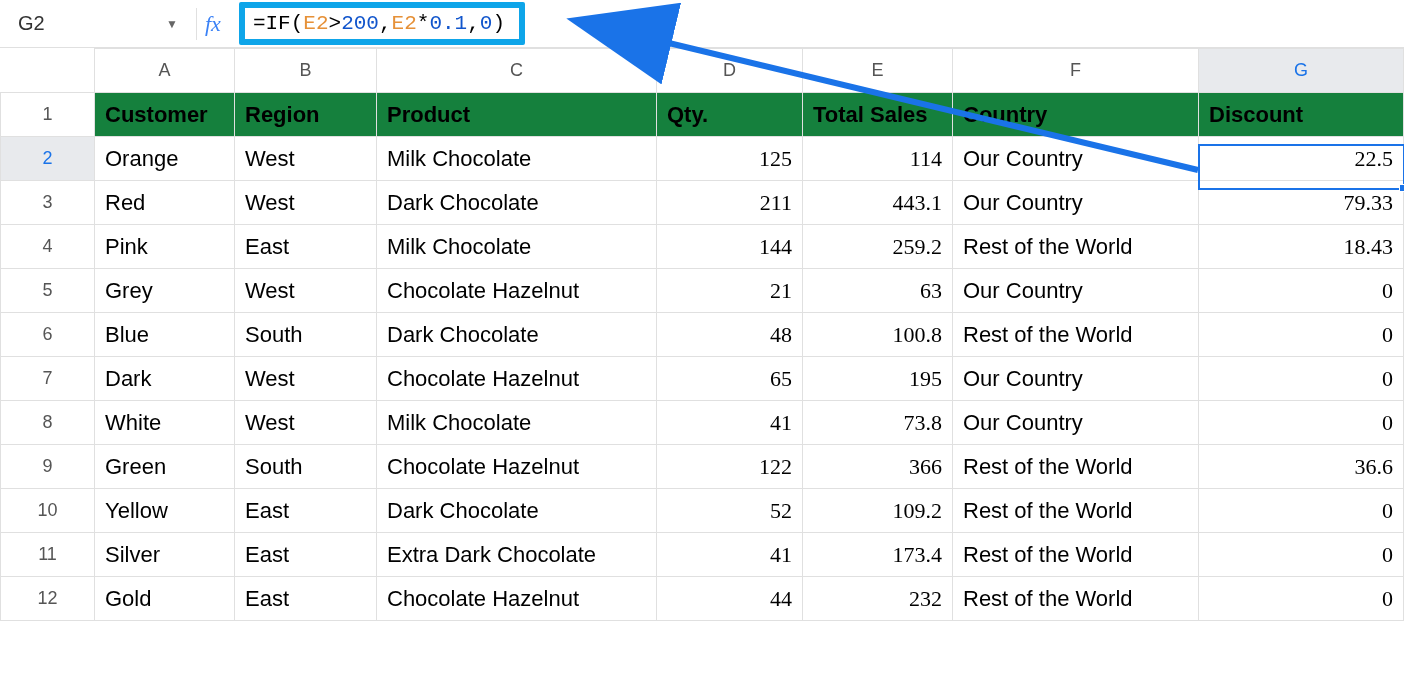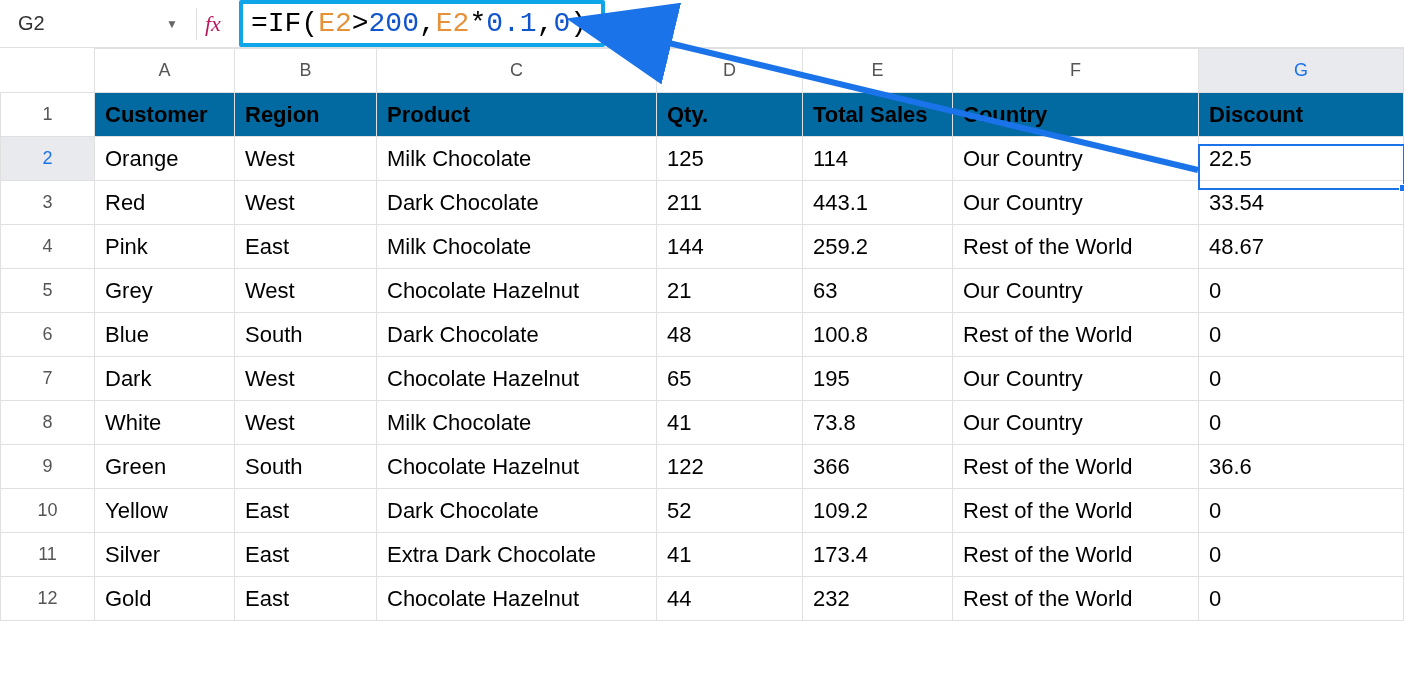--- a/index.html
+++ b/index.html
@@ -42,28 +42,28 @@
   .divider {
     width: 1px;
     height: 32px;
     background: #e0e0e0;
     margin: 0 8px;
   }
   .fx-label {
     font-family: "Times New Roman", serif;
     font-style: italic;
     font-size: 22px;
-    color: #be185d;
+    color: #3b82f6;
     margin-right: 18px;
   }
   .formula-highlight {
-    border: 4px solid #0ea5e9;
+    border: 6px solid #0ea5e9;
     border-radius: 2px;
     padding: 4px 14px 4px 8px;
-    font-size: 28px;
+    font-size: 21px;
     font-family: Consolas, "Courier New", monospace;
     display: inline-flex;
     align-items: baseline;
     background: #fff;
   }
   .tok-black { color: #000; }
   .tok-cellref { color: #e69138; }
   .tok-num { color: #1155cc; }
   .tok-punct { color: #000; }
   .tok-paren { color: #000; }
@@ -114,25 +114,25 @@
     font-size: 18px;
     text-align: center;
     width: 94px;
   }
   th.row-h.sel {
     background: #e8eaed;
     color: #1a73e8;
   }
   
   tr.header-row td {
-    background: #0369a1;
+    background: #15803d;
     font-weight: bold;
     height: 35px;
   }
-  td.num { text-align: left; }
+  td.num { text-align: right; font-family: Liberation Serif, serif; }
   td.txt { text-align: left; }
 
   
   col.cA { width: 140px; }
   col.cB { width: 142px; }
   col.cC { width: 280px; }
   col.cD { width: 146px; }
   col.cE { width: 150px; }
   col.cF { width: 246px; }
   col.cG { width: 205px; }
@@ -234,31 +234,31 @@
           <td class="num">22.5</td>
         </tr>
         <tr>
           <th class="row-h">3</th>
           <td class="txt">Red</td>
           <td class="txt">West</td>
           <td class="txt">Dark Chocolate</td>
           <td class="num">211</td>
           <td class="num">443.1</td>
           <td class="txt">Our Country</td>
-          <td class="num">33.54</td>
+          <td class="num">79.33</td>
         </tr>
         <tr>
           <th class="row-h">4</th>
           <td class="txt">Pink</td>
           <td class="txt">East</td>
           <td class="txt">Milk Chocolate</td>
           <td class="num">144</td>
           <td class="num">259.2</td>
           <td class="txt">Rest of the World</td>
-          <td class="num">48.67</td>
+          <td class="num">18.43</td>
         </tr>
         <tr>
           <th class="row-h">5</th>
           <td class="txt">Grey</td>
           <td class="txt">West</td>
           <td class="txt">Chocolate Hazelnut</td>
           <td class="num">21</td>
           <td class="num">63</td>
           <td class="txt">Our Country</td>
           <td class="num">0</td>

